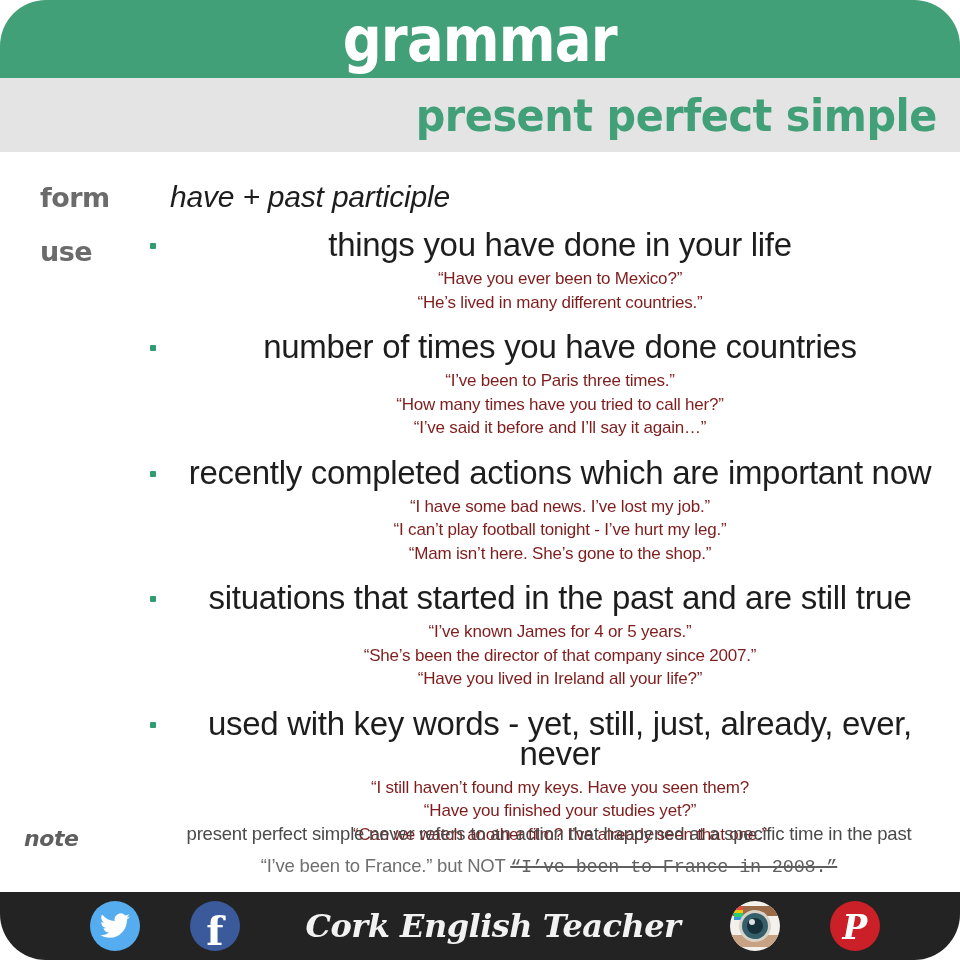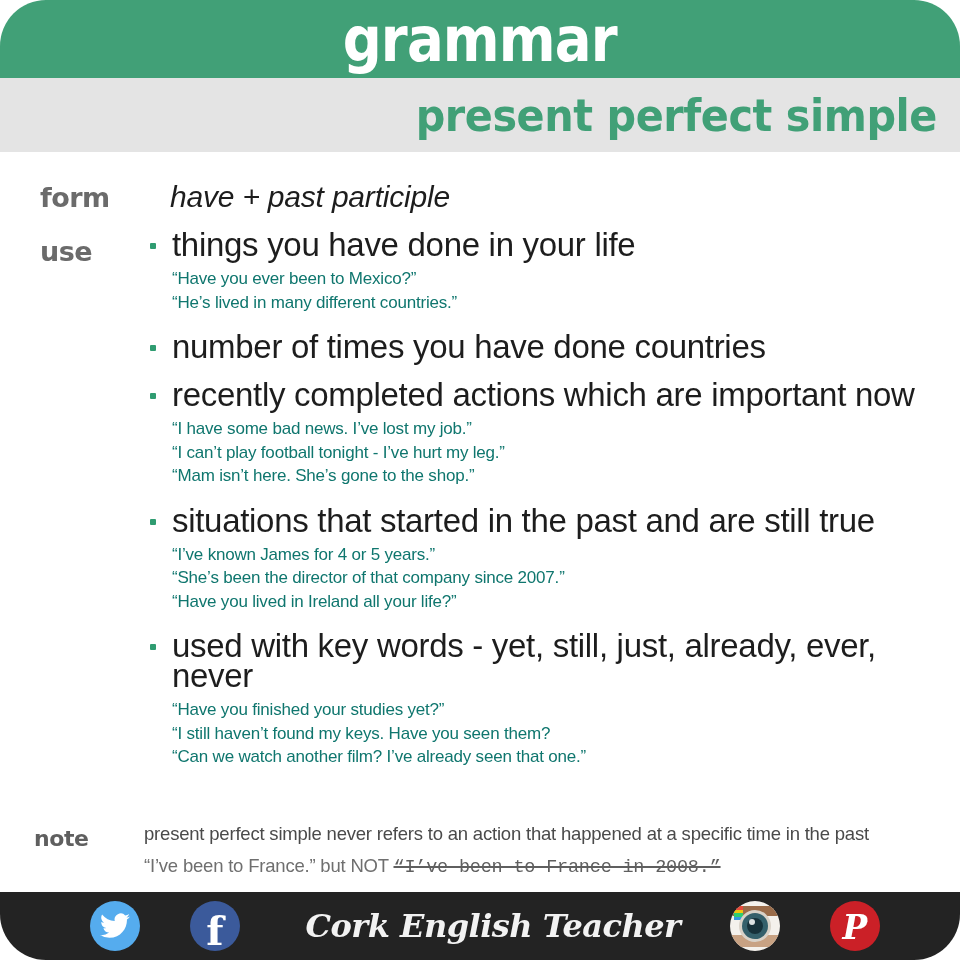--- a/index.html
+++ b/index.html
@@ -71,20 +71,21 @@
     margin-top: 1px;
   }
 
   
   .content {
     position: absolute;
     left: 0;
     top: 152px;
     width: 960px;
     height: 740px;
+    text-align: center;
   }
 
   .row-label {
     position: absolute;
     left: 40px;
     color: #6b6b6b;
     font-family: "DejaVu Sans", sans-serif;
     font-weight: 700;
     font-size: 27px;
     line-height: 27px;
@@ -136,36 +137,37 @@
     background: #2f9c71;
     border-radius: 1px;
   }
 
   .examples {
     padding-left: 24px;
   }
   .example {
     font-size: 17px;
     line-height: 23.5px;
-    color: #0f766e;
+    color: #7f1d1d;
     letter-spacing: -0.2px;
     white-space: nowrap;
   }
 
   
   .note-label {
     position: absolute;
-    left: 34px;
+    left: 24px;
     top: 676px;
     color: #5f5f5f;
     font-family: "DejaVu Sans", sans-serif;
     font-weight: 700;
     font-size: 22px;
     line-height: 22px;
     letter-spacing: -0.4px;
+    font-style: italic;
   }
   .note-body {
     position: absolute;
     left: 144px;
     top: 670px;
     width: 810px;
   }
   .note-line1 {
     font-size: 18.5px;
     line-height: 24px;
@@ -341,20 +343,25 @@
           <div class="example">“Have you ever been to Mexico?”</div>
           <div class="example">“He’s lived in many different countries.”</div>
         </div>
       </div>
 
       <div class="use-block">
         <div class="use-head">
           <span class="bullet"></span>
           <span>number of times you have done countries</span>
         </div>
+        <div class="examples">
+          <div class="example">“I’ve been to Paris three times.”</div>
+          <div class="example">“How many times have you tried to call her?”</div>
+          <div class="example">“I’ve said it before and I’ll say it again…”</div>
+        </div>
       </div>
 
       <div class="use-block">
         <div class="use-head">
           <span class="bullet"></span>
           <span>recently completed actions which are important now</span>
         </div>
         <div class="examples">
           <div class="example">“I have some bad news. I’ve lost my job.”</div>
           <div class="example">“I can’t play football tonight - I’ve hurt my leg.”</div>
@@ -373,22 +380,22 @@
           <div class="example">“Have you lived in Ireland all your life?”</div>
         </div>
       </div>
 
       <div class="use-block">
         <div class="use-head">
           <span class="bullet"></span>
           <span>used with key words - yet, still, just, already, ever, never</span>
         </div>
         <div class="examples">
+          <div class="example">“I still haven’t found my keys. Have you seen them?</div>
           <div class="example">“Have you finished your studies yet?”</div>
-          <div class="example">“I still haven’t found my keys. Have you seen them?</div>
           <div class="example">“Can we watch another film? I’ve already seen that one.”</div>
         </div>
       </div>
 
     </div>
 
     <div class="note-label">note</div>
     <div class="note-body">
       <div class="note-line1">present perfect simple never refers to an action that happened at a specific time in the past</div>
       <div class="note-line2">

